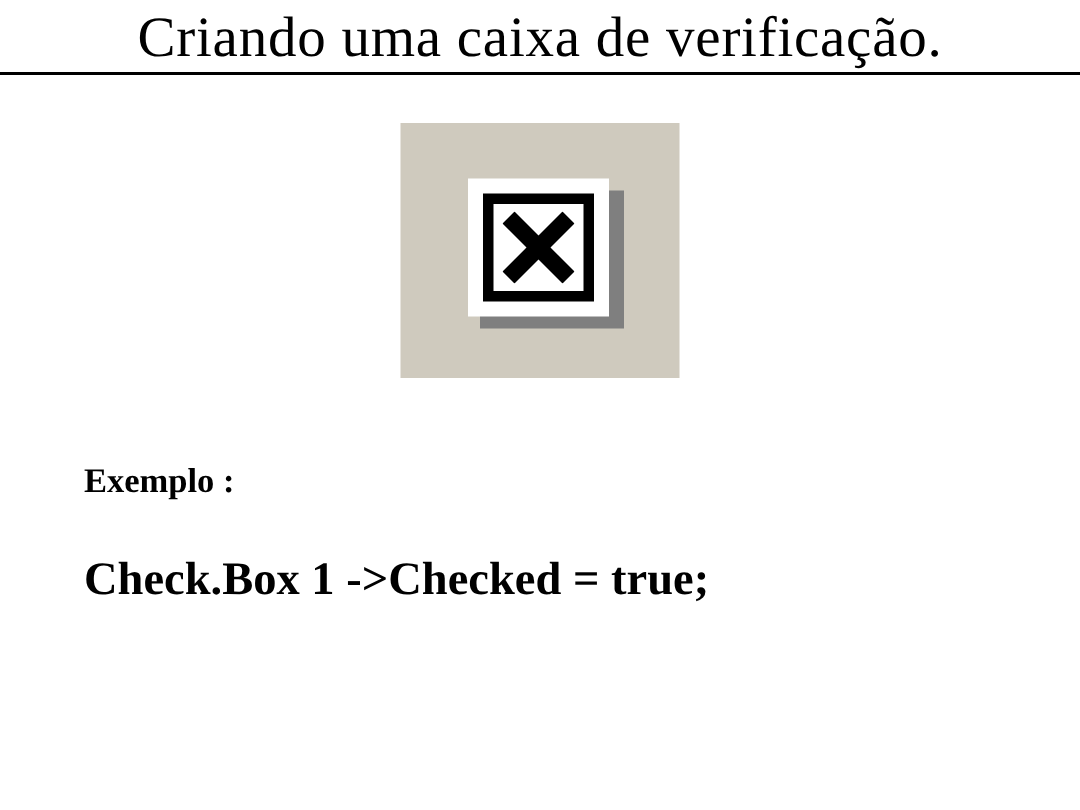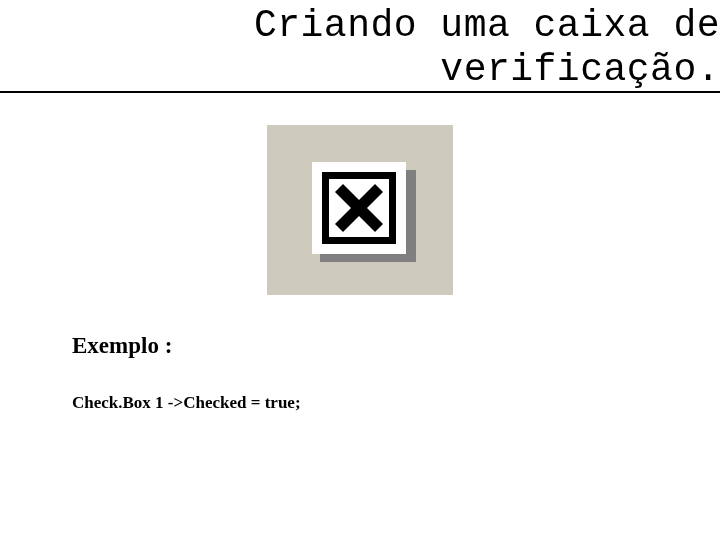--- a/index.html
+++ b/index.html
@@ -8,26 +8,25 @@
     width: 720px;
     height: 540px;
     font-family: "Times New Roman", Times, serif;
     background: #ffffff;
     color: #000000;
     overflow: hidden;
   }
   .title {
     font-size: 38px;
     font-weight: normal;
-    text-align: right;
+    text-align: center;
     border-bottom: 2px solid #000;
     padding: 4px 0 0 0;
     line-height: 1.15;
     letter-spacing: 0.5px;
-    font-family: Liberation Mono, monospace;
   }
   .figure-wrap {
     display: flex;
     justify-content: center;
     margin-top: 32px;
   }
   .figure {
     width: 186px;
     height: 170px;
     background: #cfcabe;
@@ -66,31 +65,31 @@
     bottom: 10px;
     border: 7px solid #000;
     display: flex;
     align-items: center;
     justify-content: center;
   }
   .x-mark svg {
     display: block;
   }
   .body-text {
-    margin-top: 38px;
-    padding-left: 72px;
+    margin-top: 56px;
+    padding-left: 56px;
   }
   .example-label {
     font-weight: bold;
     font-size: 23px;
     margin-bottom: 34px;
   }
   .code-line {
     font-weight: bold;
-    font-size: 17px;
+    font-size: 31px;
   }
 </style>
 </head>
 <body>
 
 <div class="title">
   <span>Criando uma caixa de verificação.</span><br>
 </div>
 
 <div class="figure-wrap">

